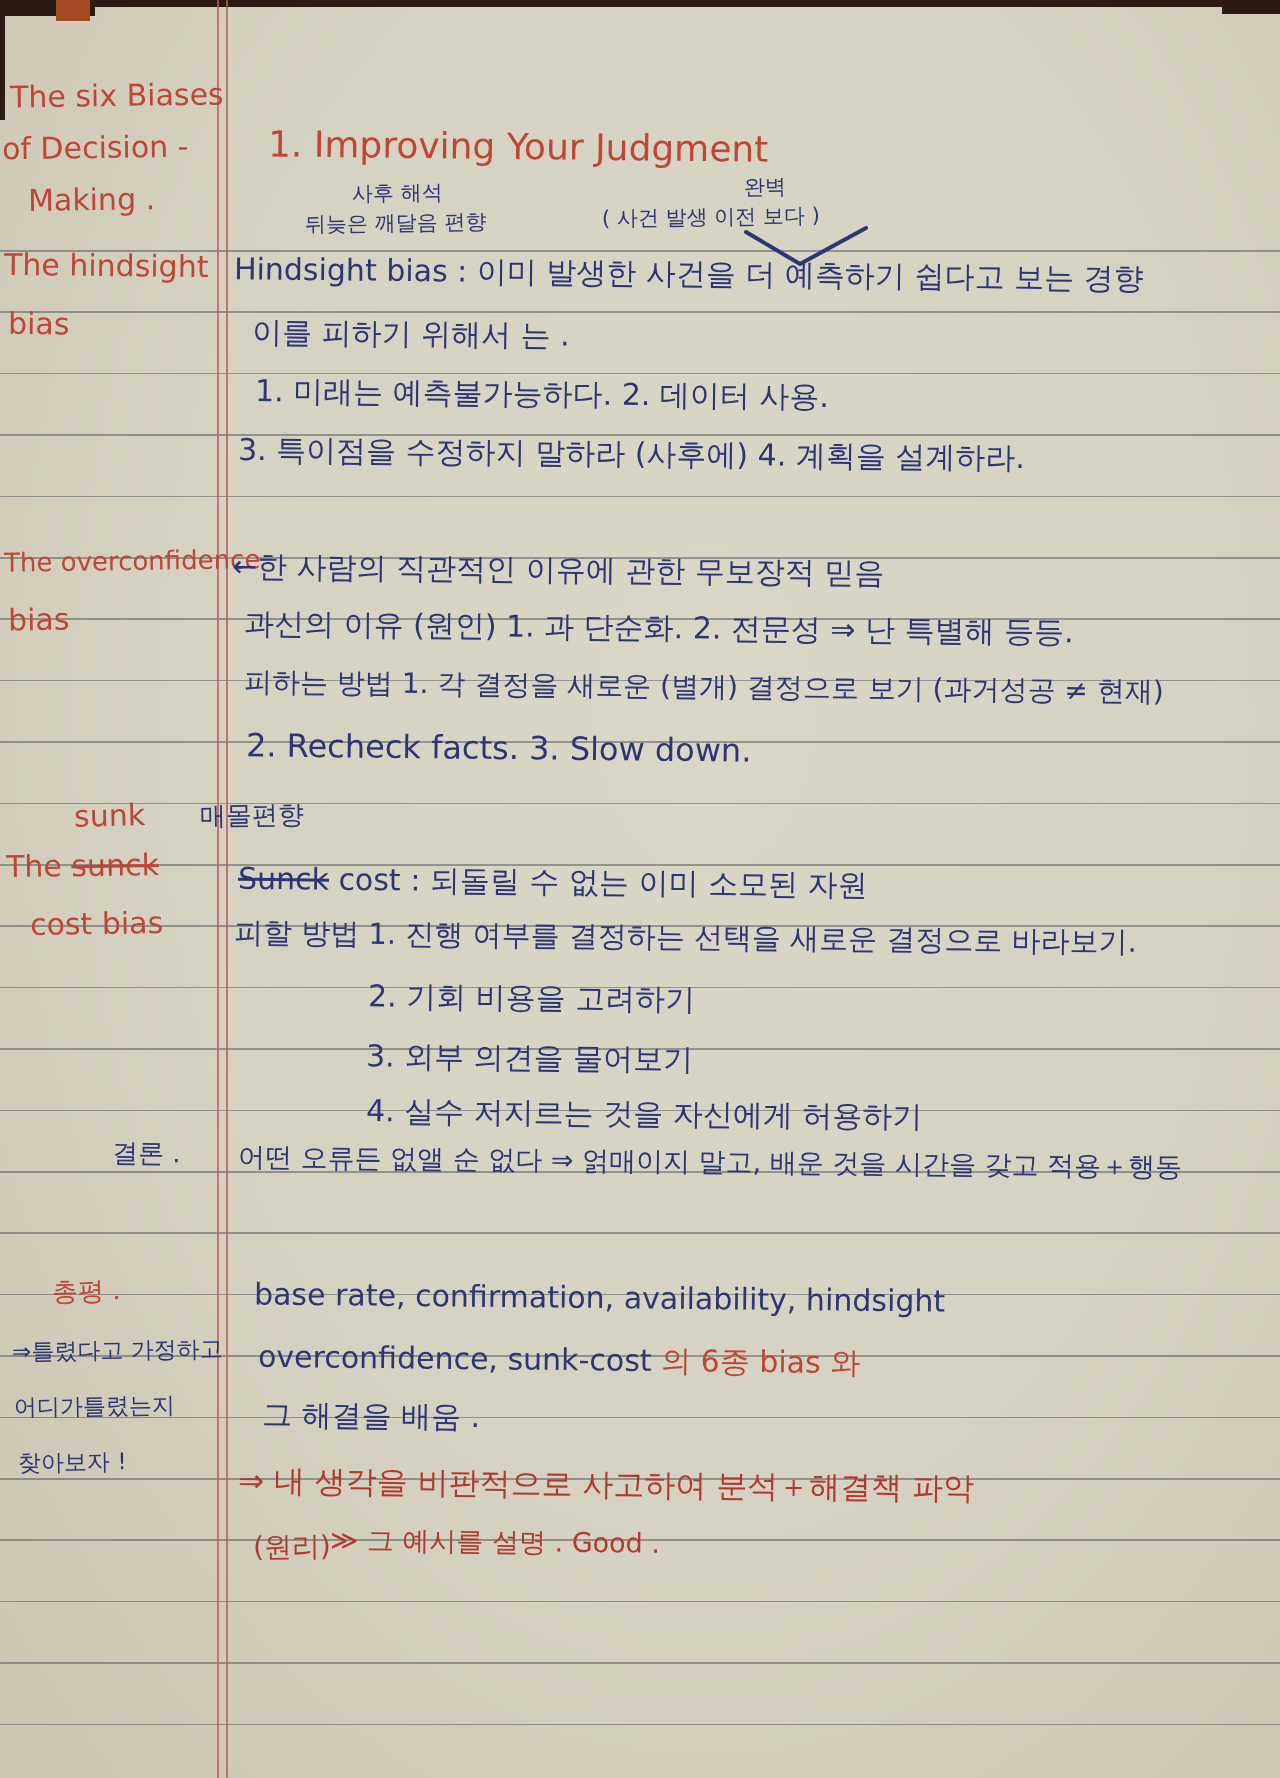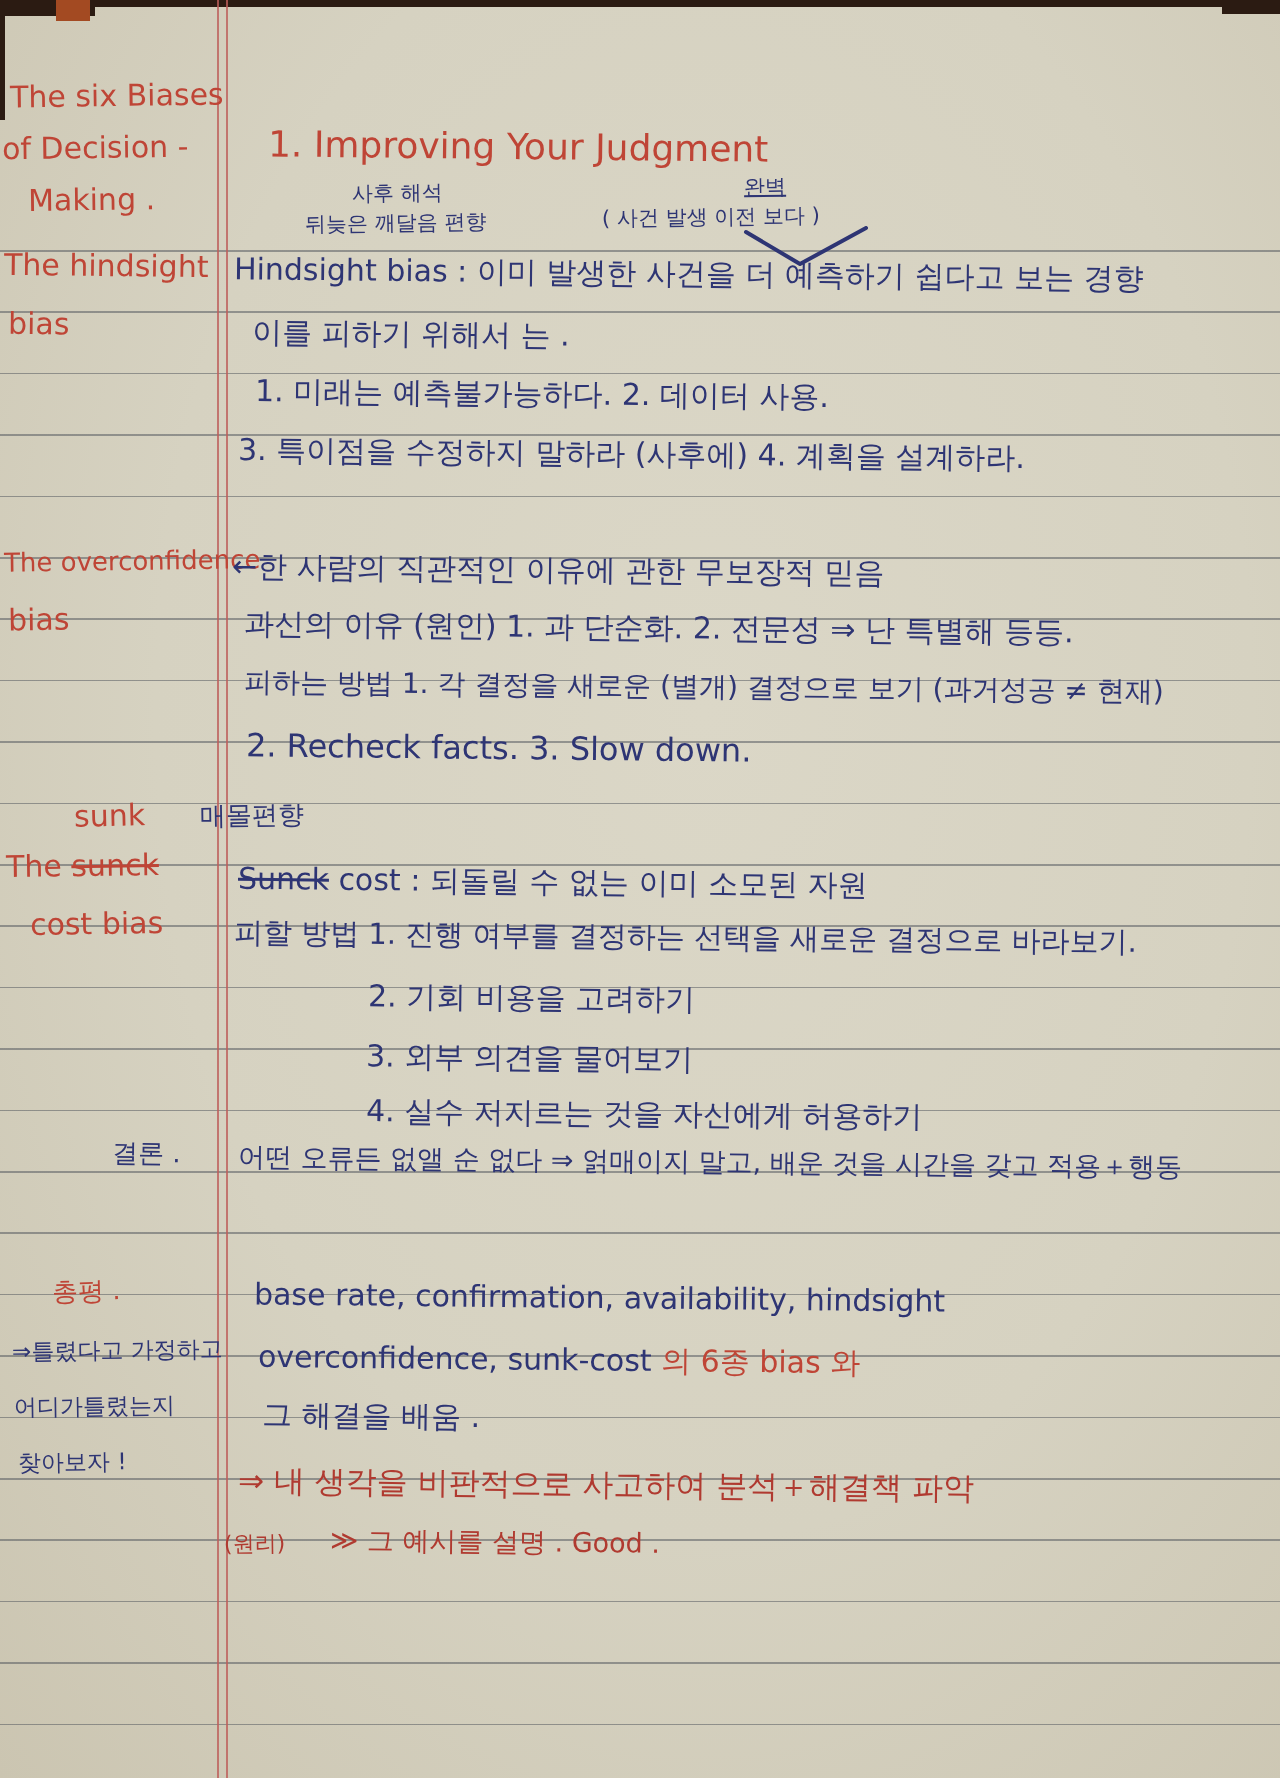--- a/index.html
+++ b/index.html
@@ -28,21 +28,21 @@
   .blue{color:#2e3574;}
   .m30{font-size:30px;}
   .m26{font-size:26px;}
   .b30{font-size:30px;}
   .b26{font-size:26px;}
   .small{font-size:21px;}
   .tilt1{transform:rotate(-0.8deg);}
   .tilt2{transform:rotate(0.6deg);}
   .tilt3{transform:rotate(-1.4deg);}
   .strike{text-decoration:line-through;text-decoration-thickness:3px;}
-  .ul{text-decoration:underline;text-decoration-thickness:2px;}
+  .ul{text-decoration-thickness:2px;}
 </style>
 </head>
 <body>
 
 <div id="paper">
 
   <div class="edge" style="left:0;top:0;width:1280px;height:7px;"></div>
   <div class="edge" style="left:0;top:0;width:95px;height:16px;"></div>
   <div class="tab" style="left:56px;top:0;width:34px;height:21px;"></div>
   <div class="edge" style="left:1222px;top:0;width:58px;height:14px;"></div>
@@ -100,16 +100,16 @@
   <div class="txt blue b30 tilt2" style="left:368px;top:982px;">2. 기회 비용을 고려하기</div>
   <div class="txt blue b30 tilt2" style="left:366px;top:1042px;">3. 외부 의견을 물어보기</div>
   <div class="txt blue b30 tilt2" style="left:366px;top:1098px;">4. 실수 저지르는 것을 자신에게 허용하기</div>
 
   <div class="txt blue tilt2" style="left:238px;top:1148px;font-size:27px;">어떤 오류든 없앨 순 없다 ⇒ 얽매이지 말고,  배운 것을 시간을 갖고 적용＋행동</div>
 
   <div class="txt blue b30 tilt2" style="left:254px;top:1282px;">base rate,  confirmation,  availability,  hindsight</div>
   <div class="txt b30 tilt2" style="left:258px;top:1344px;"><span class="blue">overconfidence,    sunk-cost</span><span class="red">  의  6종  bias 와</span></div>
   <div class="txt blue b30 tilt2" style="left:262px;top:1400px;">그 해결을 배움 .</div>
   <div class="txt darkred tilt2" style="left:238px;top:1468px;font-size:31px;">⇒ 내 생각을 비판적으로 사고하여 분석＋해결책 파악</div>
-  <div class="txt darkred tilt1" style="left:224px;top:1532px;font-size:22px;">(원리)</div>
+  <div class="txt darkred tilt1" style="left:253px;top:1532px;font-size:28px;">(원리)</div>
   <div class="txt darkred tilt2" style="left:330px;top:1528px;font-size:27px;">≫ 그 예시를 설명 . Good .</div>
 
 </div>
 
 </body></html>

